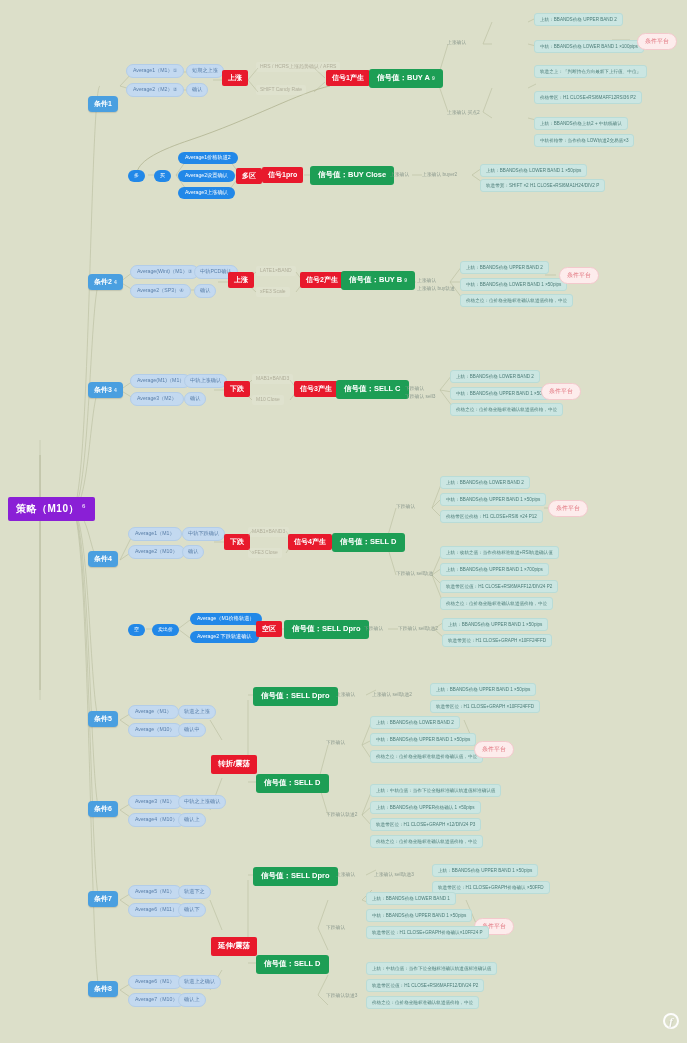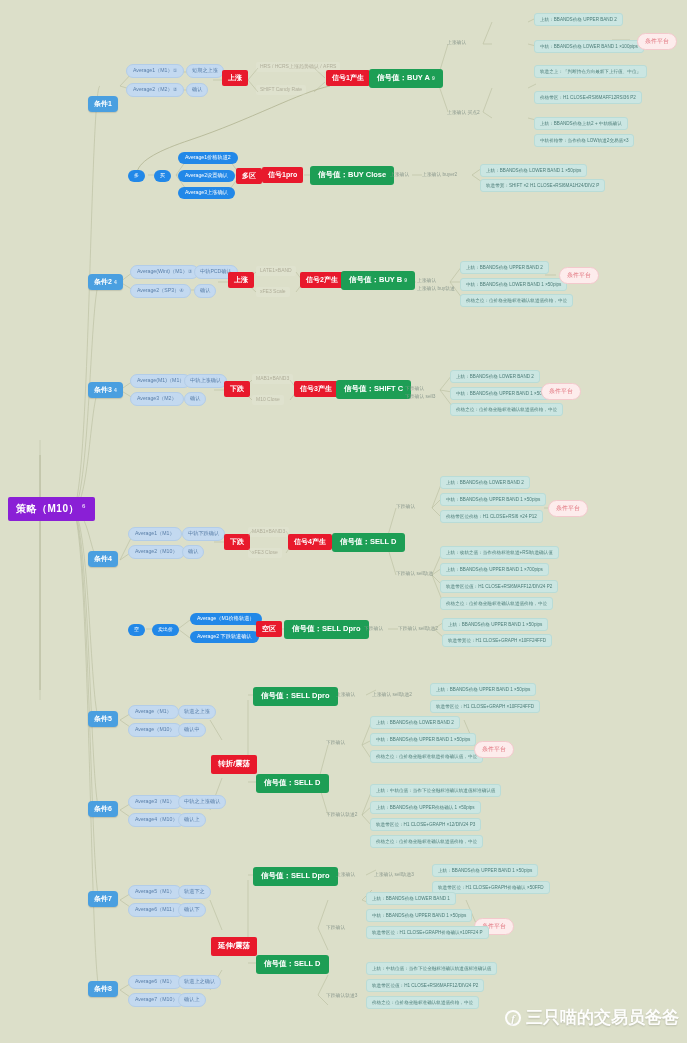--- a/index.html
+++ b/index.html
@@ -341,21 +341,21 @@
     <span>条件3</span><span class="mini">4</span>
   </div>
   <div class="node pill" style="left:130px; top:374px;"><span>Average(M1)（M1）</span></div>
   <div class="node pill" style="left:130px; top:392px;"><span>Average3（M2）</span></div>
   <div class="node pill sm" style="left:184px; top:374px;"><span>中轨上涨确认</span></div>
   <div class="node pill sm" style="left:184px; top:392px;"><span>确认</span></div>
   <div class="node tag-red" style="left:224px; top:381px;"><span>下跌</span></div>
   <div class="node note" style="left:252px; top:374px;"><span>MAB1×BAND3</span></div>
   <div class="node note" style="left:252px; top:395px;"><span>M10 Close</span></div>
   <div class="node tag-red" style="left:294px; top:381px;"><span>信号3产生</span></div>
-  <div class="node tag-green" style="left:336px; top:380px;"><span>信号值：SHIFT C</span></div>
+  <div class="node tag-green" style="left:336px; top:380px;"><span>信号值：SELL C</span></div>
   <div class="node glabel" style="left:405px; top:386px;"><span>下跌确认</span></div>
   <div class="node glabel" style="left:405px; top:394px;"><span>下跌确认 sell3</span></div>
   <div class="node teal" style="left:450px; top:370px;"><span>上轨：BBANDS价格 LOWER BAND 2</span></div>
   <div class="node teal" style="left:450px; top:387px;"><span>中轨：BBANDS价格 UPPER BAND 1 ×50pips</span></div>
   <div class="node teal" style="left:450px; top:403px;"><span>价格之位：位价格金融标准确认轨道值价格，中位</span></div>
   <div class="node pink" style="left:541px; top:383px;"><span>条件平台</span></div>
 
   <div class="node cond" style="left:88px; top:551px;">
     <span>条件4</span>
   </div>
@@ -450,16 +450,15 @@
   <div class="node glabel" style="left:326px; top:993px;"><span>下跌确认轨道3</span></div>
   <div class="node teal" style="left:366px; top:892px;"><span>上轨：BBANDS价格 LOWER BAND 1</span></div>
   <div class="node teal" style="left:366px; top:909px;"><span>中轨：BBANDS价格 UPPER BAND 1 ×50pips</span></div>
   <div class="node teal" style="left:366px; top:926px;"><span>轨道带区位：H1 CLOSE+GRAPH价格确认×10FF24 P</span></div>
   <div class="node teal" style="left:366px; top:962px;"><span>上轨：中轨位值：当作下位金融标准确认轨道值标准确认值</span></div>
   <div class="node teal" style="left:366px; top:979px;"><span>轨道带区位值：H1 CLOSE+RSI6MAFF12/DIV24 P2</span></div>
   <div class="node teal" style="left:366px; top:996px;"><span>价格之位：位价格金融标准确认轨道值价格，中位</span></div>
 
   <div class="watermark">
     <span class="fb">f</span>
-    <span>三只喵的交易员爸爸</span>
   </div>
 
 </div>
 
 </body></html>

